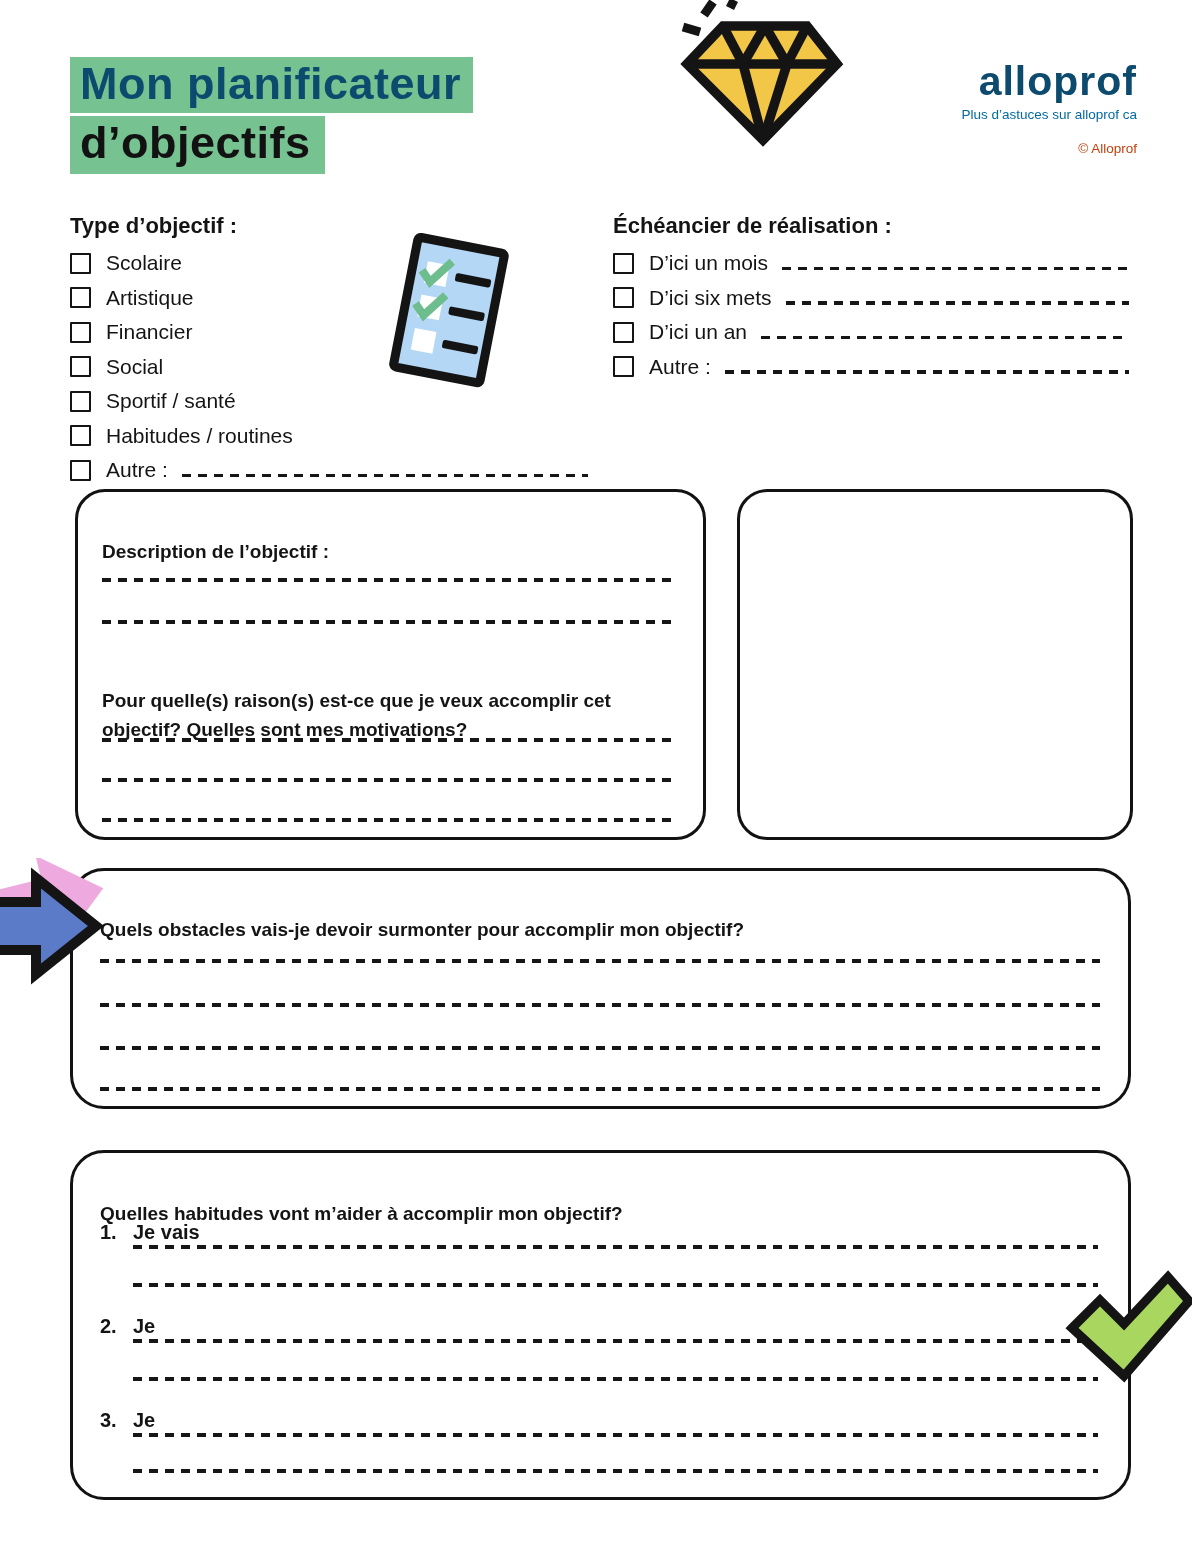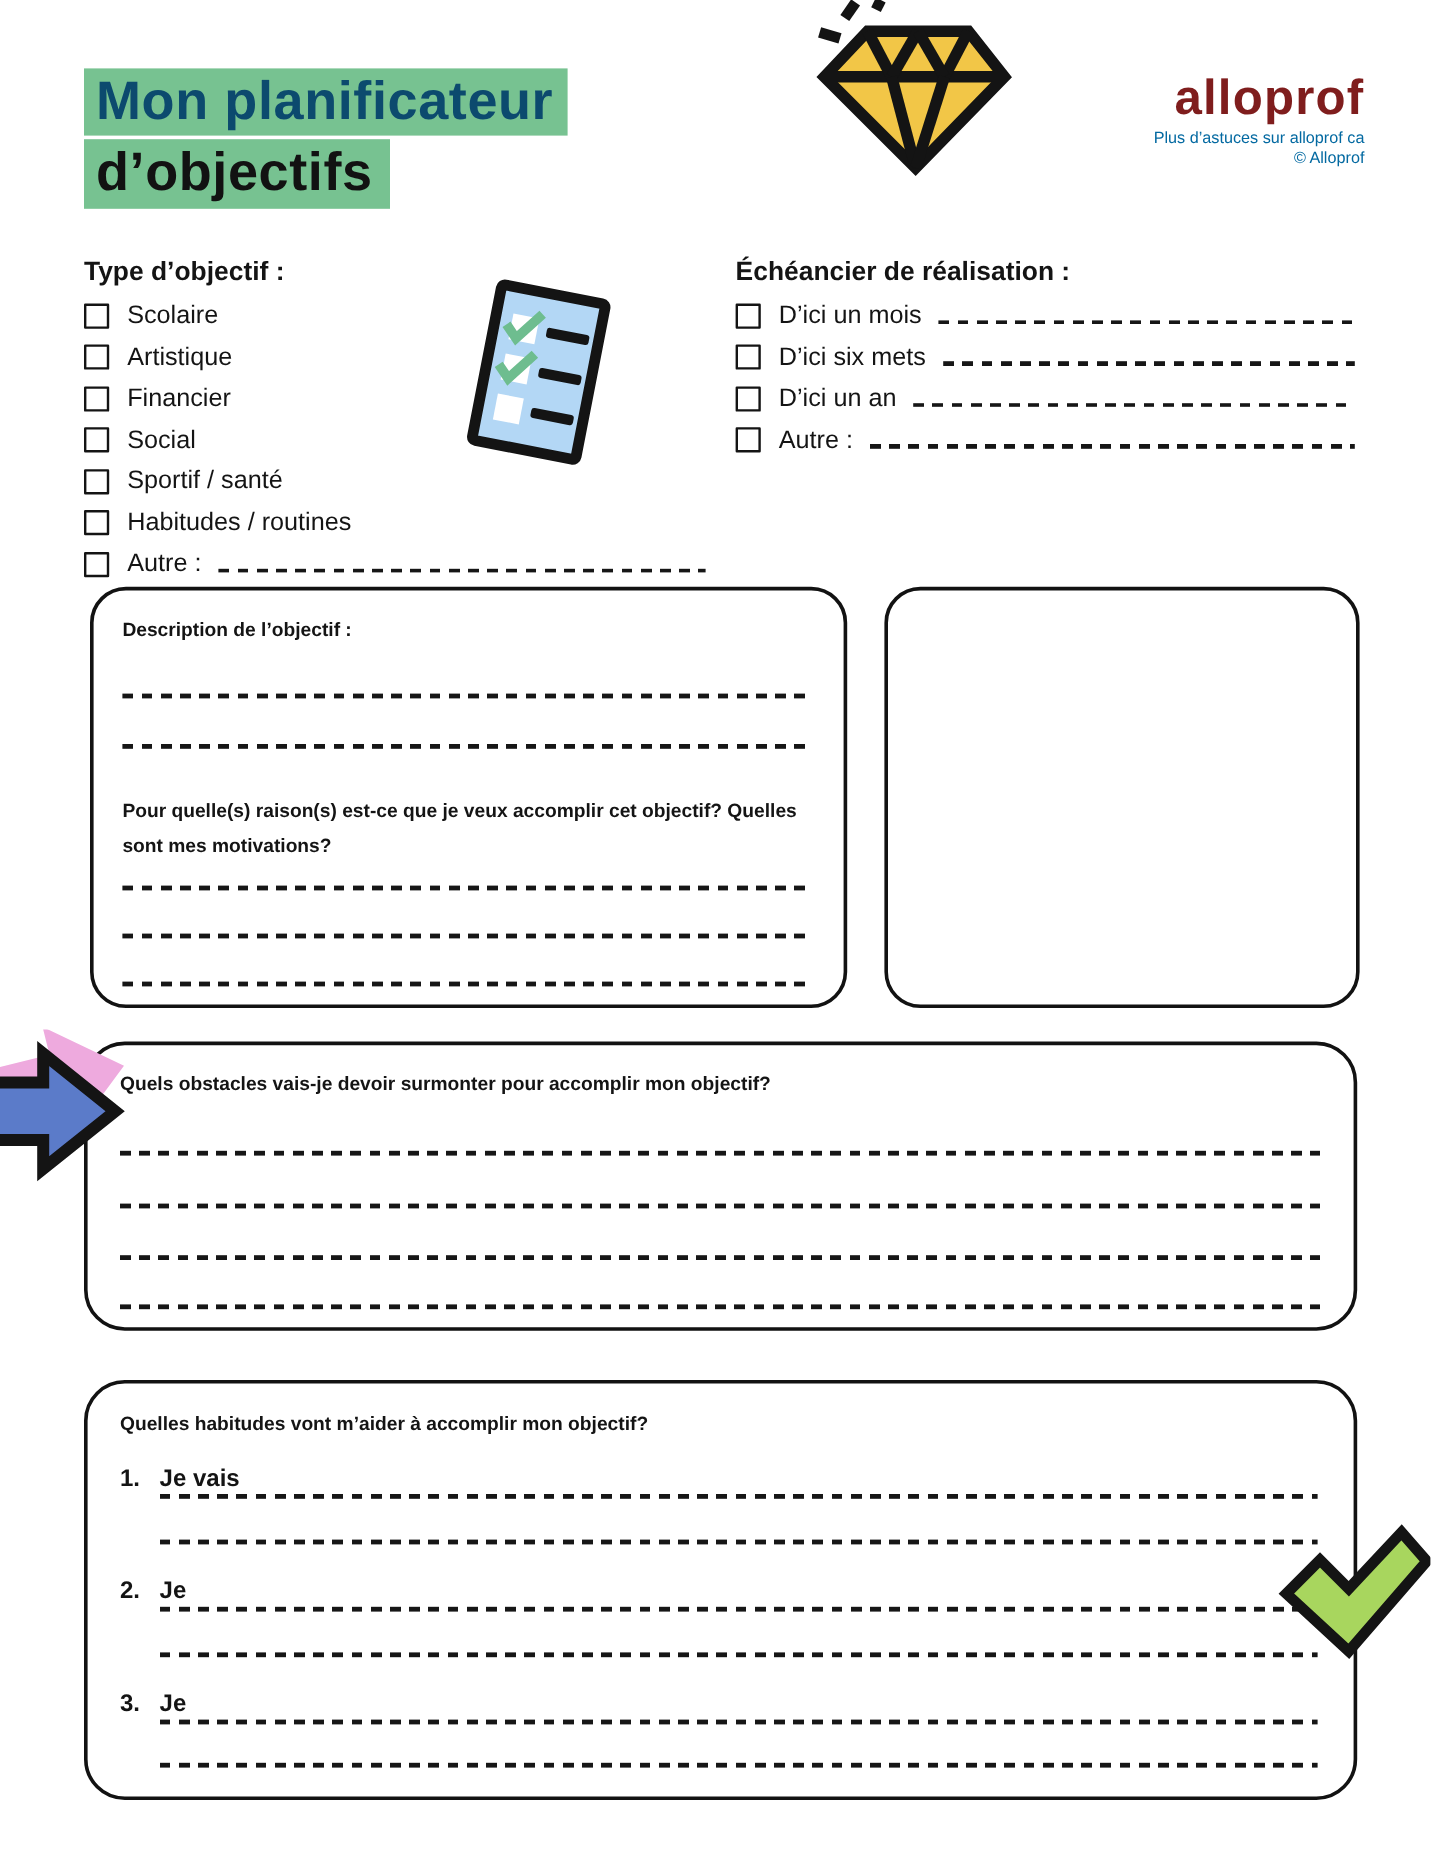--- a/index.html
+++ b/index.html
@@ -12,42 +12,42 @@
   .title-line{
     display:inline-block;background:#77c291;color:#0c4a6e;
     font-size:45px;font-weight:700;line-height:50px;
     padding:2px 12px 4px 10px;margin:0 0 3px 0;letter-spacing:0.5px;
   }
   .title-block .tl2{display:block;}
   .title-block .tl2 span{display:inline-block;background:#77c291;padding:2px 14px 6px 10px;
     font-size:45px;font-weight:700;line-height:50px;color:#121212;letter-spacing:0.5px;}
   
   .logo-block{position:absolute;right:63px;top:60px;text-align:right;}
-  .brand{font-size:41px;font-weight:700;letter-spacing:1px;line-height:42px;color:#7f1d1d;}
+  .brand{font-size:41px;font-weight:700;letter-spacing:1px;line-height:42px;color:#0c4a6e;}
   .tagline{font-size:13.5px;margin-top:5px;color:#0369a1;}
-  .copyright{font-size:13.5px;margin-top:2px;color:#0369a1;text-align:right;}
+  .copyright{font-size:13.5px;margin-top:19px;color:#c2410c;text-align:right;}
   
   .checklist{position:absolute;}
   .cl-type{left:70px;top:213px;width:520px;}
   .cl-sched{left:613px;top:213px;width:518px;}
   .cl-heading{font-size:22px;font-weight:700;margin-bottom:12px;}
   .cl-row{display:flex;align-items:center;margin-bottom:10.5px;}
   .checkbox{width:17px;height:17px;border:2.5px solid #141414;border-radius:1px;flex:0 0 auto;background:#fff;}
   .cl-label{font-size:21px;margin-left:15px;white-space:nowrap;}
   .flexline{flex:1 1 auto;align-self:flex-end;margin:0 2px 5px 14px;}
   
   .dline{height:3.5px;background-image:repeating-linear-gradient(90deg,#161616 0 9px,transparent 9px 16px);}
   
   .rbox{position:absolute;border:3.5px solid #121212;border-radius:30px;background:#fff;box-sizing:border-box;}
   .desc-box{left:75px;top:489px;width:631px;height:351px;}
   .viz-box{left:737px;top:489px;width:396px;height:351px;}
   .obs-box{left:70px;top:868px;width:1061px;height:241px;border-radius:34px;}
   .hab-box{left:70px;top:1150px;width:1061px;height:350px;border-radius:34px;}
   .abs{position:absolute;}
-  .box-title{font-size:16px;font-weight:700;}
+  .box-title{font-size:19px;font-weight:700;margin-top:24px;}
   
   .viz-head{position:absolute;left:725px;top:426px;width:420px;text-align:center;}
   .viz-head .h1{font-size:21.5px;font-weight:700;}
   .viz-head .h2{font-size:20px;margin-top:3px;}
   
   .hab-num{font-size:20px;font-weight:700;}
   .hab-label{font-size:20px;font-weight:700;}
   
   .diamond{position:absolute;left:645px;top:0px;}
   .clipboard{position:absolute;left:372px;top:230px;}

